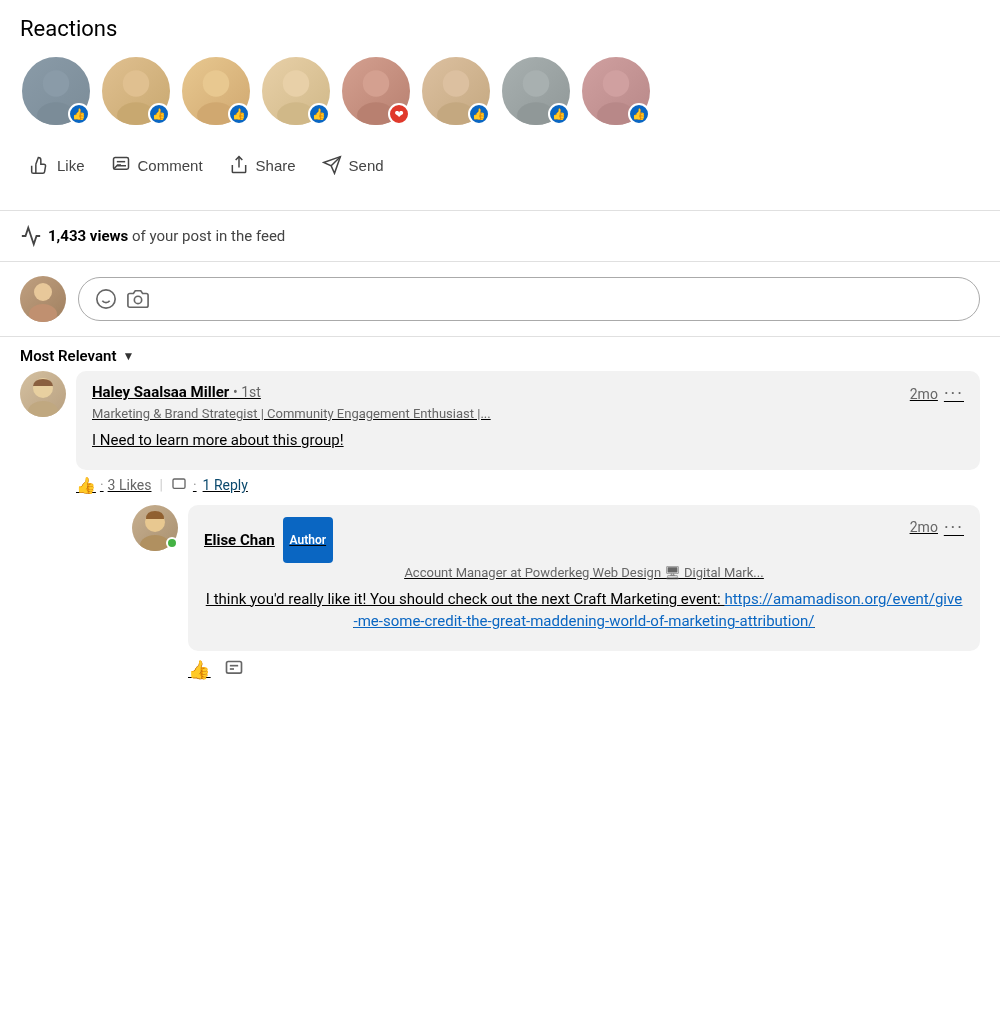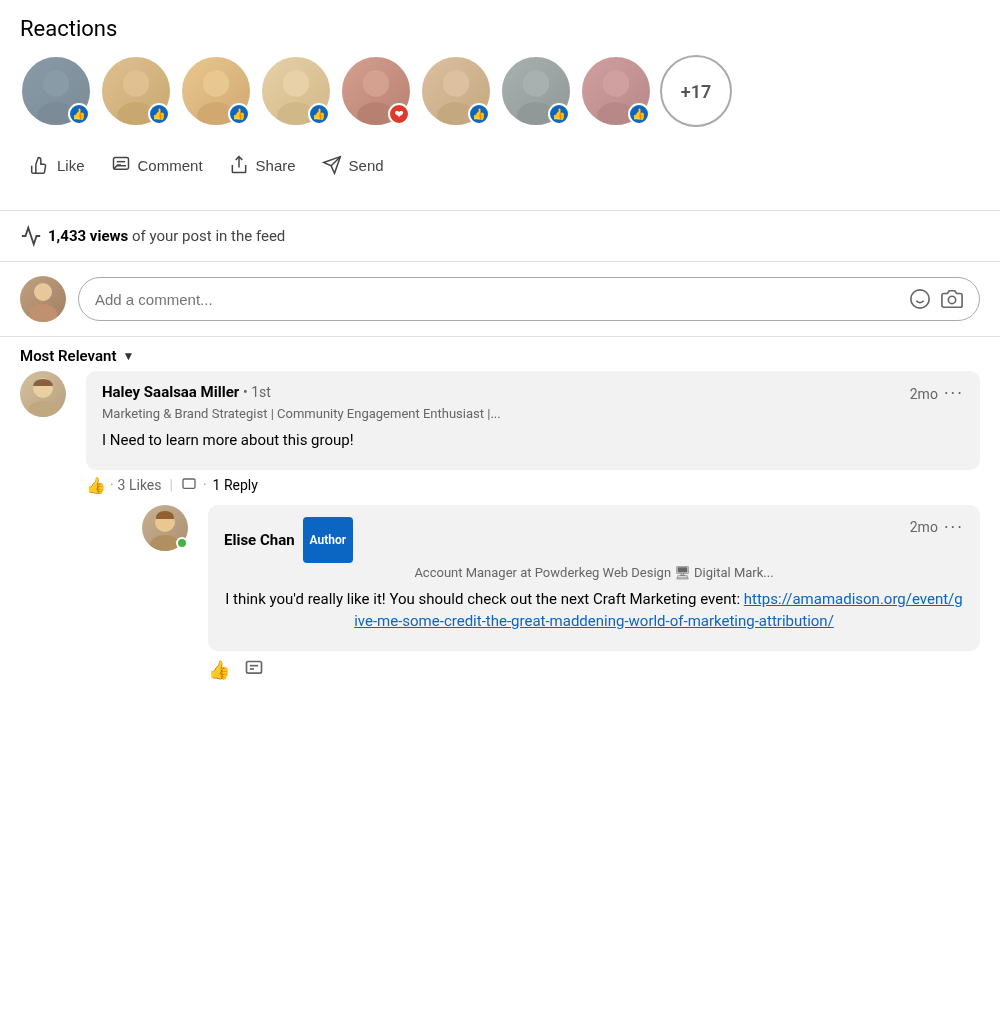--- a/index.html
+++ b/index.html
@@ -201,22 +201,23 @@
       font-size: 12px;
       color: #333;
     }
 
     .comments-list {
       padding: 0 20px;
     }
 
     .comment-item {
       display: flex;
-      gap: 20px;
+      gap: 10px;
       margin-bottom: 12px;
+      text-decoration: underline;
     }
 
     .comment-avatar {
       width: 46px;
       height: 46px;
       border-radius: 50%;
       flex-shrink: 0;
       position: relative;
       overflow: visible;
     }
@@ -431,21 +432,20 @@
         </div>
         <div class="avatar-wrapper" style="cursor: pointer;">
           <div class="avatar-circle" style="background: linear-gradient(135deg, rgb(208, 160, 160), rgb(184, 136, 136));">
             <svg viewBox="0 0 72 72" width="72" height="72">
       <circle cx="36" cy="28" r="14" fill="#d0a0a0"></circle>
       <ellipse cx="36" cy="62" rx="20" ry="14" fill="#b88888"></ellipse>
     </svg>
           </div>
           <div class="reaction-badge" style="font-size: 11px;">👍</div>
         </div>
-        <div class="more-badge">+17</div>
       </div>
   </div>
 
   <div class="actions-row">
     <button class="action-btn">
       <svg viewBox="0 0 24 24" fill="none" stroke="#444" stroke-width="1.8">
         <path d="M7 22V11M2 13v7a2 2 0 002 2h11.5a2 2 0 001.97-1.66l1.18-7A2 2 0 0016.68 11H13V6a3 3 0 00-3-3L7 11"></path>
       </svg>
       <span>Like</span>
     </button>
@@ -487,21 +487,20 @@
 </div>
 
 <div class="comment-input-section">
   <div class="user-avatar-small face-user">
     <svg viewBox="0 0 46 46" width="46" height="46">
       <circle cx="23" cy="16" r="9" fill="#e8c89a"></circle>
       <ellipse cx="23" cy="38" rx="14" ry="10" fill="#c09070"></ellipse>
     </svg>
   </div>
   <div class="comment-input-box">
-    <input class="comment-input-field" type="text" placeholder="Add a comment..." style="">
     <div class="comment-icons">
       <button class="comment-icon-btn">
         <svg viewBox="0 0 24 24" fill="none" stroke="#666" stroke-width="1.8" width="22" height="22">
           <circle cx="12" cy="12" r="10"></circle>
           <path d="M8 14s1.5 2 4 2 4-2 4-2"></path>
           <line x1="9" y1="9" x2="9.01" y2="9"></line>
           <line x1="15" y1="9" x2="15.01" y2="9"></line>
         </svg>
       </button>
       <button class="comment-icon-btn">
@@ -551,21 +550,21 @@
           <span style="font-size:16px;color:#0a66c2;">👍</span>
           <span class="divider-dot">·</span>
           <span>3 Likes</span>
         </div>
         <span style="color:#ccc;">|</span>
         <div class="reply-btn-row">
           <svg width="16" height="16" viewBox="0 0 24 24" fill="none" stroke="#666" stroke-width="2">
             <rect x="3" y="3" width="18" height="14" rx="2"></rect>
           </svg>
           <span class="divider-dot">·</span>
-          <span style="cursor:pointer;color:#000000;">1 Reply</span>
+          <span style="cursor:pointer;color:#0c4a6e;">1 Reply</span>
         </div>
       </div>
 
       <div class="reply-section" style="margin-top:10px;text-align:center;">
         <div class="comment-item">
           <div class="comment-avatar">
             <div class="comment-avatar-img face-elise">
               <svg viewBox="0 0 46 46" width="46" height="46">
                 <circle cx="23" cy="17" r="10" fill="#e8c890"></circle>
                 <ellipse cx="23" cy="40" rx="15" ry="10" fill="#b09060"></ellipse>

